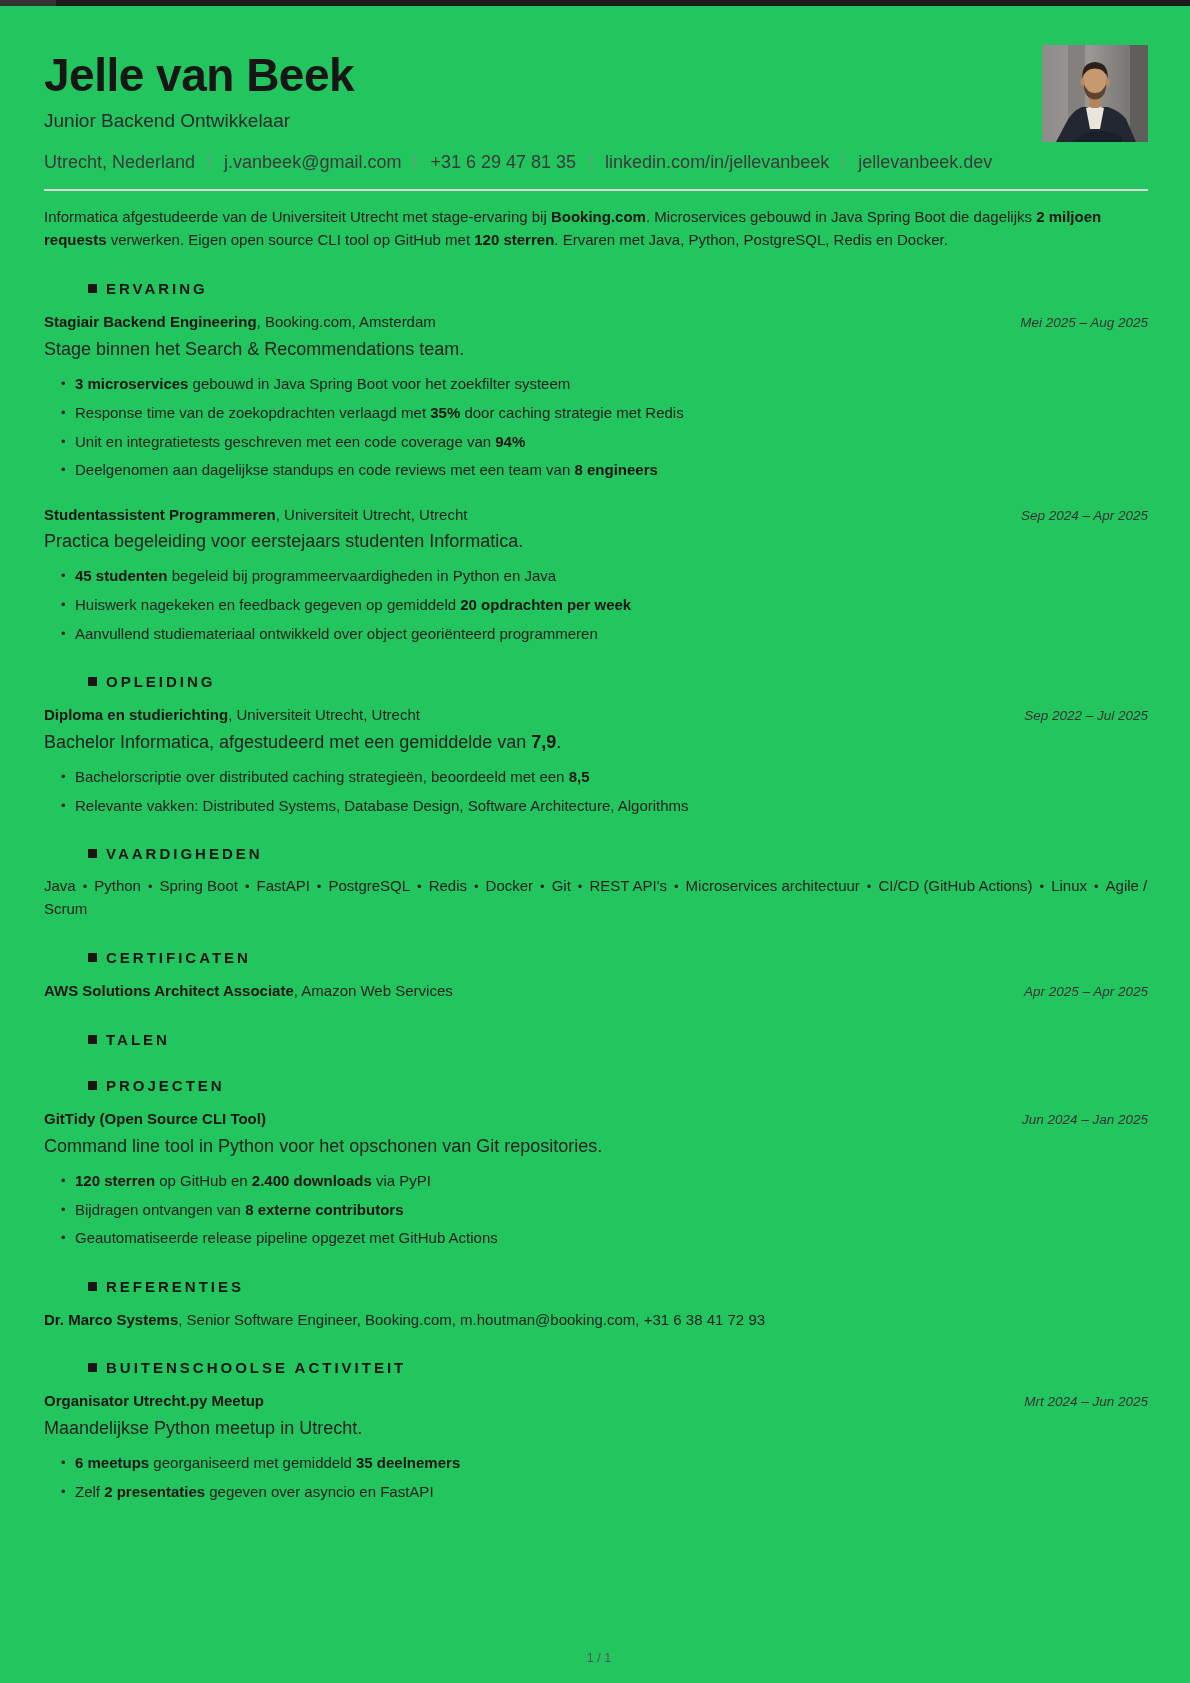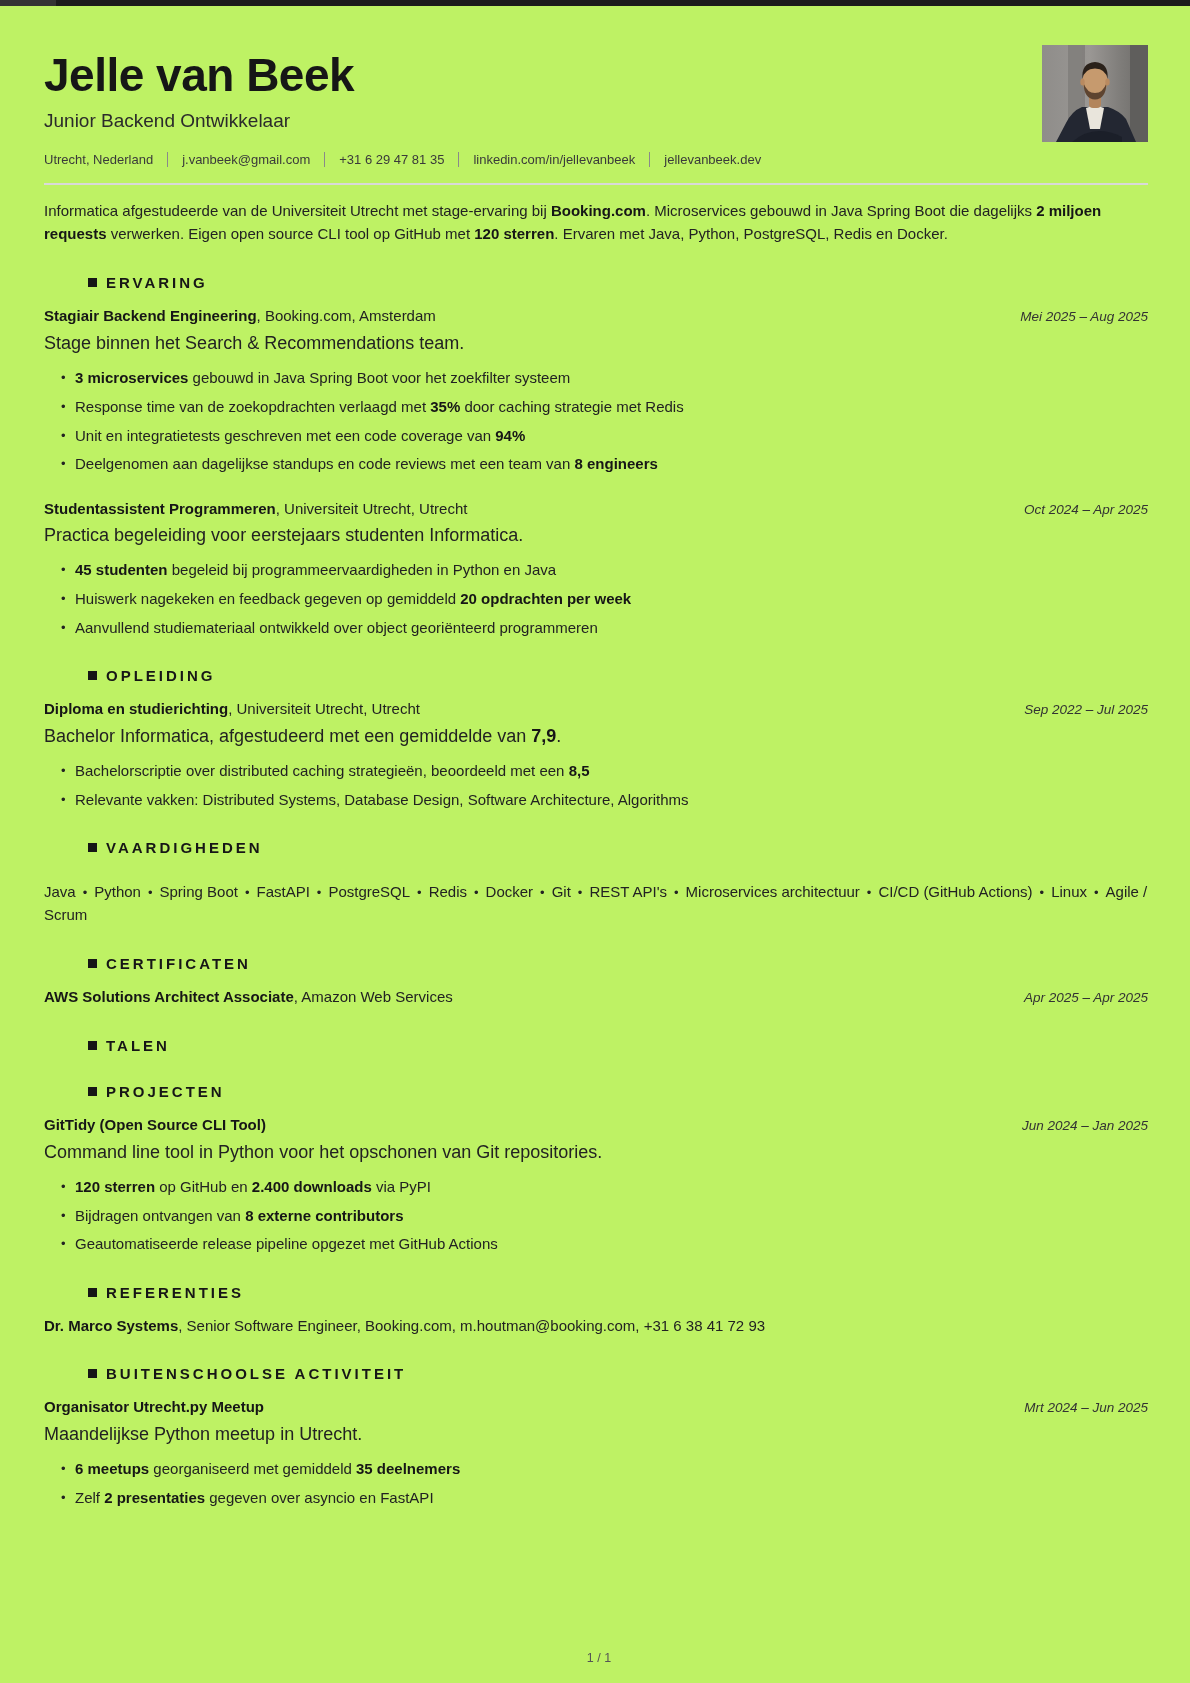--- a/index.html
+++ b/index.html
@@ -1,29 +1,29 @@
 <!DOCTYPE html>
 <html><head>
 <meta charset="utf-8">
 <style>
   * { margin:0; padding:0; box-sizing:border-box; }
   html,body { background:#ffffff; }
   body { font-family:"Liberation Sans", sans-serif; color:#1f1f1f; }
   .page {
-    position:relative; width:1190px; height:1683px; background:#bef264;
+    position:relative; width:1190px; height:1683px; background:#22c55e;
     overflow:hidden;
   }
   .topbar { position:absolute; top:0; left:0; width:100%; height:6px; background:#1c1c1c; }
   .topbar-tab { position:absolute; top:0; left:0; width:56px; height:6px; background:#343434; }
   .content { padding:50px 42px 0 44px; }
 
   
   .name { font-size:46px; font-weight:800; color:#161616; letter-spacing:-0.5px; line-height:1.12; }
   .job-title { margin-top:8px; font-size:19px; color:#2b2b2b; }
-  .contact-row { margin-top:20px; font-size:13px; color:#3a3a3a; display:flex; align-items:center; flex-wrap:wrap; }
+  .contact-row { margin-top:20px; font-size:18px; color:#3a3a3a; display:flex; align-items:center; flex-wrap:wrap; }
   .contact-sep { display:inline-block; width:1px; height:15px; background:#8a8a8a; margin:0 14px; }
   .photo-wrap { position:absolute; top:45px; right:42px; width:106px; height:97px; overflow:hidden; }
   .divider { margin-top:16px; height:2px; background:#d9d9d9; }
 
   
   .summary { margin-top:14px; font-size:15px; line-height:1.56; color:#222222; }
   .summary b, .rich b { font-weight:700; color:#161616; }
 
   
   .section { margin-top:29px; }
@@ -33,21 +33,21 @@
   .entry { margin-top:14px; }
   .entry + .entry { margin-top:23px; }
   .entry-header { display:flex; justify-content:space-between; align-items:baseline; }
   .entry-titleline { font-size:15px; line-height:1.45; color:#222222; }
   .entry-title { font-weight:700; color:#161616; }
   .entry-date { font-size:13.5px; font-style:italic; color:#333333; white-space:nowrap; margin-left:32px; }
   .entry-desc { margin-top:3px; font-size:18px; line-height:1.5; color:#222222; }
   .bullets { list-style:none; margin:11px 0 0 17px; }
   .bullets li { display:flex; font-size:15px; line-height:1.35; margin-bottom:8.5px; color:#222222; }
   .bullet-dot { flex:0 0 auto; width:14px; color:#222222; font-size:13px; line-height:1.55; }
-  .inline-line { margin-top:24px; font-size:15px; line-height:1.55; color:#222222; }
+  .inline-line { margin-top:12px; font-size:15px; line-height:1.55; color:#222222; }
   .inline-sep { display:inline-block; margin:0 7px; font-size:13px; color:#222222; }
 
   
   .footer { position:absolute; bottom:18px; left:4px; width:100%; text-align:center;
     font-size:12.5px; color:#555555; }
 </style>
 </head>
 <body>
 
 <div class="page">
@@ -132,21 +132,21 @@
               </li>
               <li class="rich">
                 <span class="bullet-dot">•</span>
                 <span><span>Deelgenomen aan dagelijkse standups en code reviews met een team van </span><b>8 engineers</b></span>
               </li>
             </ul>
           </div>
           <div class="entry">
             <div class="entry-header">
               <div class="entry-titleline"><span class="entry-title">Studentassistent Programmeren</span><span>, Universiteit Utrecht, Utrecht</span></div>
-              <span class="entry-date">Oct 2024 – Apr 2025</span>
+              <span class="entry-date">Sep 2024 – Apr 2025</span>
             </div>
             <div class="entry-desc rich"><span>Practica begeleiding voor eerstejaars studenten Informatica.</span></div>
             <ul class="bullets">
               <li class="rich">
                 <span class="bullet-dot">•</span>
                 <span><b>45 studenten</b><span> begeleid bij programmeervaardigheden in Python en Java</span></span>
               </li>
               <li class="rich">
                 <span class="bullet-dot">•</span>
                 <span><span>Huiswerk nagekeken en feedback gegeven op gemiddeld </span><b>20 opdrachten per week</b></span>

